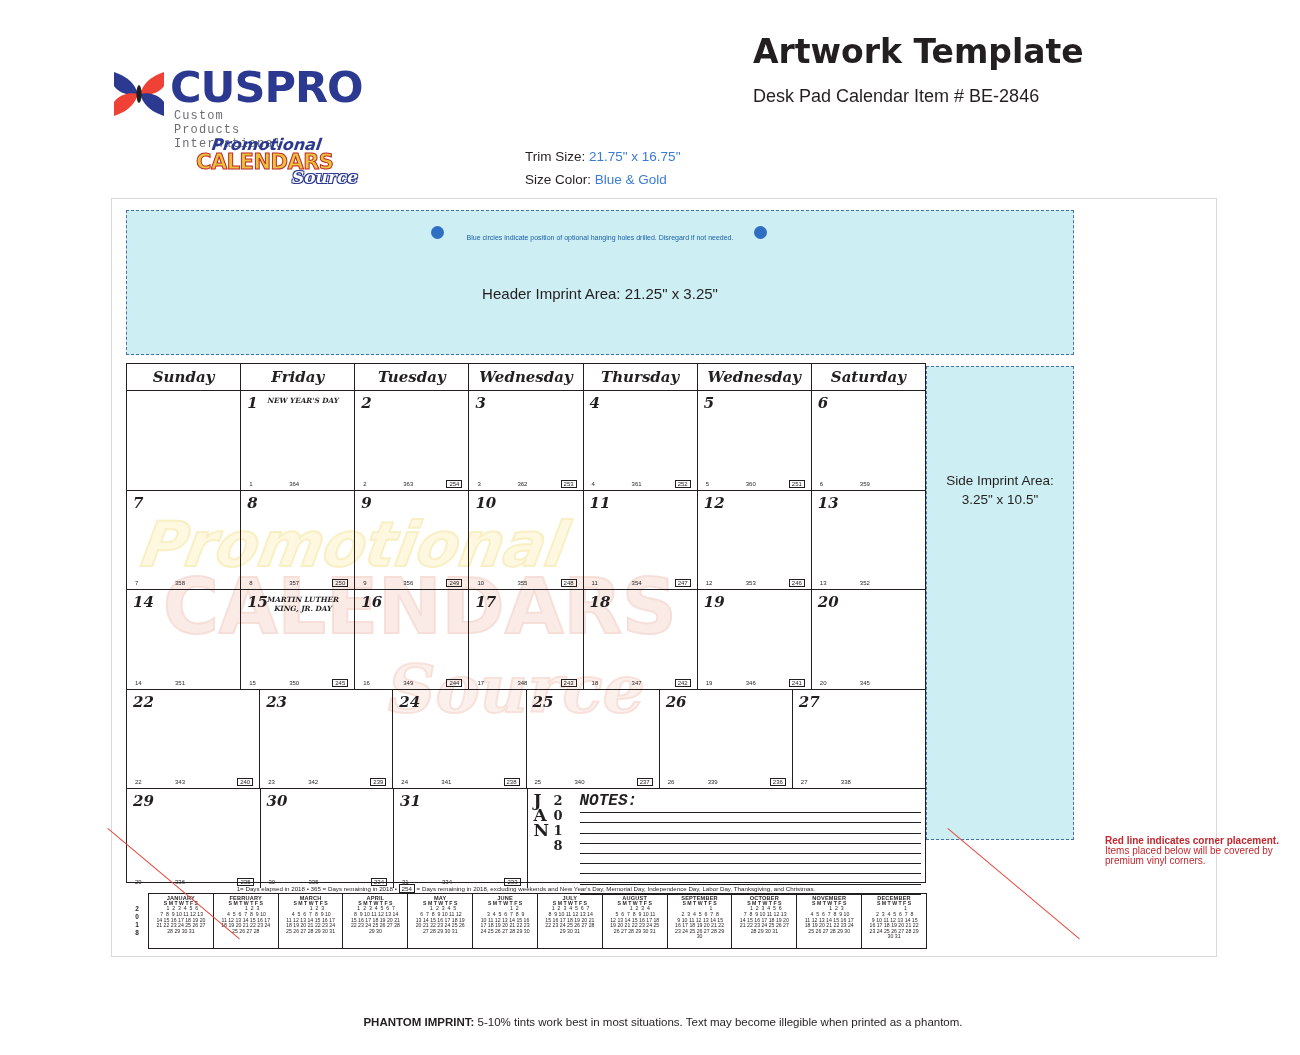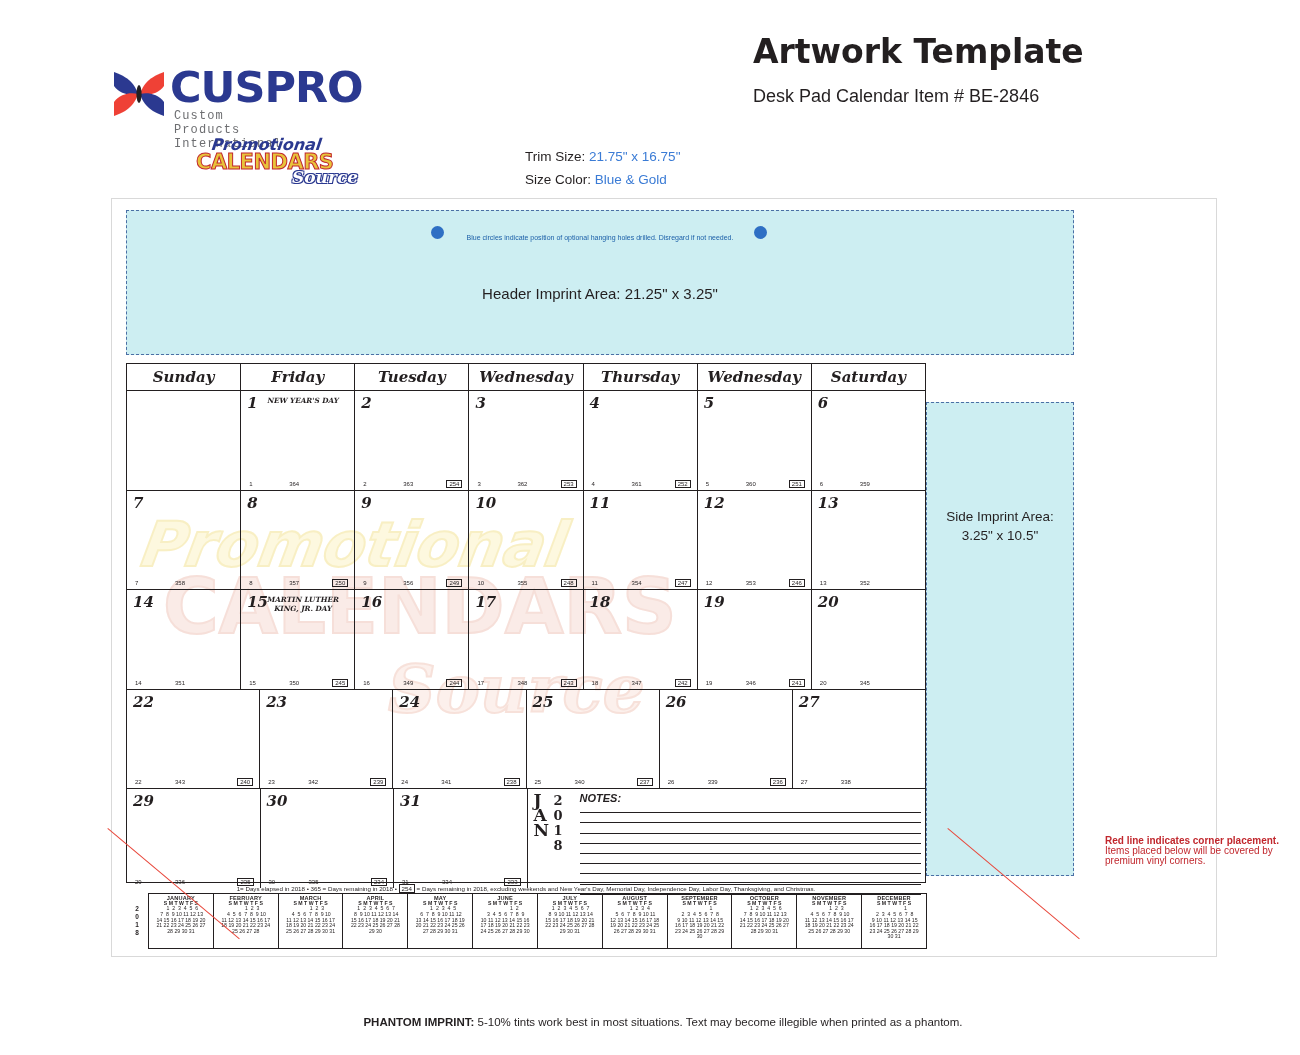--- a/index.html
+++ b/index.html
@@ -37,21 +37,21 @@
   
   .frame{position:absolute;left:98px;top:198px;width:1104px;height:757px;border:1px solid #d9d9d9;background:#fff;}
 
   .header-imprint{position:absolute;left:113px;top:210px;width:948px;height:145px;background:#cdeef2;border:1px dashed #4a6fa5;box-sizing:border-box;}
   .header-imprint-label{position:absolute;left:0;top:74px;width:100%;text-align:center;font-size:15px;color:#231f20;}
   .hole-note{position:absolute;left:0;top:23px;width:100%;text-align:center;font-size:7px;color:#1b5fa8;}
   .hole{position:absolute;width:13px;height:13px;border-radius:50%;background:#2e6fc4;}
   #hole-left{left:418px;top:226px;}
   #hole-right{left:741px;top:226px;}
 
-  .side-imprint{position:absolute;left:913px;top:366px;width:148px;height:474px;background:#cdeef2;border:1px dashed #4a6fa5;box-sizing:border-box;margin-top:36px;}
+  .side-imprint{position:absolute;left:913px;top:366px;width:148px;height:474px;background:#cdeef2;border:1px dashed #4a6fa5;box-sizing:border-box;}
   .side-imprint-label{position:absolute;left:0;top:104px;width:100%;text-align:center;font-size:13.5px;line-height:19px;color:#231f20;}
 
   
   .watermark{position:absolute;left:120px;top:500px;width:700px;height:280px;pointer-events:none;opacity:.5;}
   .wm1{position:absolute;left:10px;top:8px;font-family:"DejaVu Sans",sans-serif;font-style:italic;font-weight:bold;font-size:62px;color:#fdf3c0;-webkit-text-stroke:2px #f3e08a;transform:skewX(-10deg);}
   .wm2{position:absolute;left:30px;top:62px;font-family:"DejaVu Sans",sans-serif;font-weight:bold;font-size:76px;color:#f6d9d0;-webkit-text-stroke:2px #eec0b4;}
   .wm3{position:absolute;left:255px;top:150px;font-family:"DejaVu Serif",serif;font-style:italic;font-weight:bold;font-size:66px;color:#fbe3da;-webkit-text-stroke:2px #f0c4b6;}
 
   
   .cal{position:absolute;left:113px;top:363px;width:800px;height:520px;border:1px solid #231f20;box-sizing:border-box;background:transparent;}
@@ -65,21 +65,21 @@
   .daynum{position:absolute;left:6px;top:3px;font-family:"DejaVu Serif",serif;font-style:italic;font-weight:bold;font-size:15px;}
   .holiday{position:absolute;left:26px;top:5px;width:72px;font-family:"DejaVu Serif",serif;font-style:italic;font-weight:bold;font-size:7.2px;line-height:9px;text-align:center;}
   .elapsed{position:absolute;left:8px;bottom:3px;font-size:6px;}
   .remaining{position:absolute;left:48px;bottom:3px;font-size:6px;}
   .workdays{position:absolute;right:6px;bottom:2px;font-size:6px;border:1px solid #231f20;padding:0 2px;}
 
   
   .jan-block{position:absolute;left:0;top:0;width:100%;height:100%;}
   .jan-stack{position:absolute;left:6px;top:4px;font-family:"DejaVu Serif",serif;font-weight:bold;font-size:17px;line-height:15px;}
   .year-stack{position:absolute;left:26px;top:4px;font-family:"DejaVu Serif",serif;font-weight:bold;font-size:13px;line-height:15px;}
-  .notes-label{position:absolute;left:52px;top:3px;font-family:Liberation Sans, sans-serif;font-style:italic;font-weight:bold;font-size:11px;}
+  .notes-label{position:absolute;left:52px;top:3px;font-family:Liberation Mono, monospace;font-style:italic;font-weight:bold;font-size:16px;}
   .notes-lines{position:absolute;left:52px;top:14px;right:4px;bottom:4px;}
   .nline{border-bottom:1px solid #231f20;height:9.2px;}
 
   
   .footnote{position:absolute;left:113px;top:885px;width:800px;text-align:center;font-size:6.2px;}
   .footnote .box{border:1px solid #231f20;padding:0 2px;}
 
   
   .mini-strip{position:absolute;left:113px;top:893px;width:800px;height:56px;display:flex;}
   .year-col{width:22px;display:flex;flex-direction:column;align-items:center;justify-content:center;font-size:6.5px;font-weight:bold;line-height:8px;}

